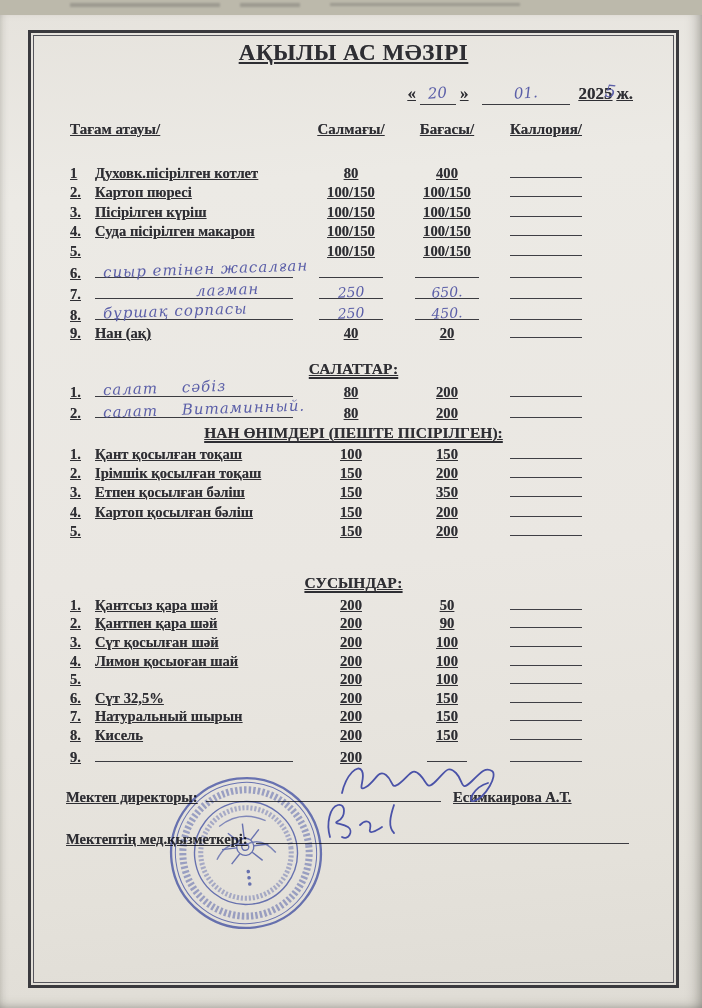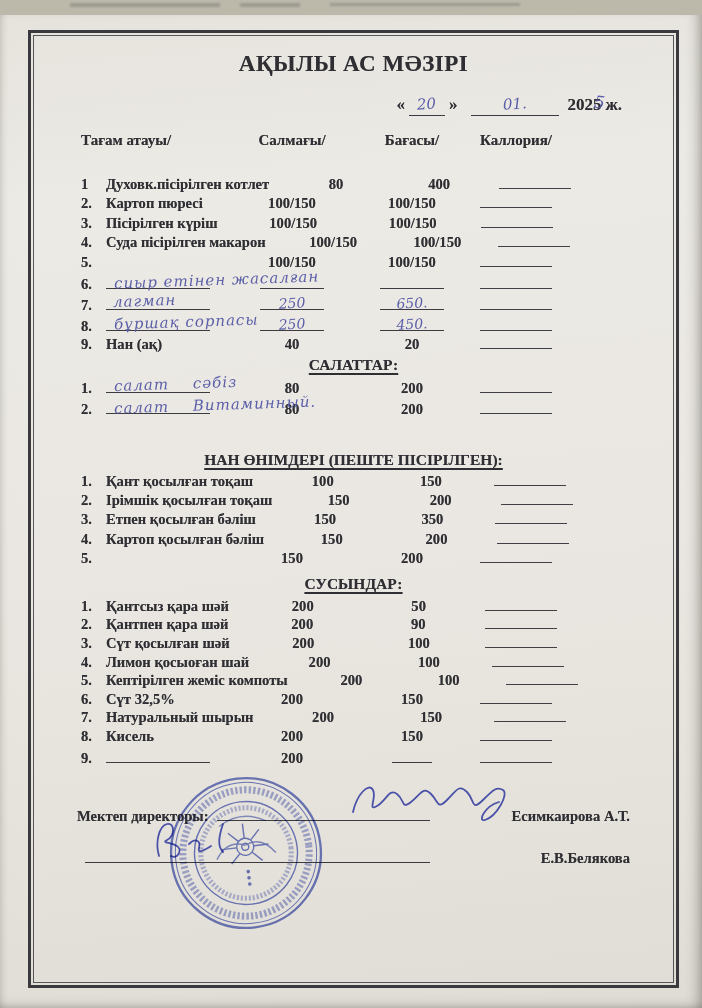--- a/index.html
+++ b/index.html
@@ -6,57 +6,57 @@
   body{background:#9a978f;font-family:"Liberation Serif",serif;}
   .photo{position:relative;width:702px;height:1008px;margin:0 auto;background:#c6c3bc;overflow:hidden;}
   .top-strip{position:absolute;left:0;top:0;width:702px;height:15px;background:#bcb9ab;}
   .strip-mark{position:absolute;top:3px;height:4px;background:#83817a;opacity:.55;filter:blur(1px);}
   .m1{left:70px;width:150px;} .m2{left:240px;width:60px;} .m3{left:330px;width:190px;height:3px;}
   .paper{position:absolute;left:0;top:13px;width:702px;height:995px;
     background:linear-gradient(175deg,#e6e3dd 0%,#eceae5 18%,#eae7e2 55%,#e4e1da 85%,#dfdcd5 100%);
     box-shadow:inset -10px 0 14px -8px rgba(70,68,60,.5), inset 6px 0 10px -7px rgba(70,68,60,.35), inset 0 -8px 12px -8px rgba(70,68,60,.35);}
   .frame{position:absolute;left:28px;top:17px;width:645px;height:952px;border:3px solid #3a3a3e;}
   .frame::after{content:'';position:absolute;inset:2px;border:1px solid #55555c;pointer-events:none;}
-  .content{position:absolute;inset:0;padding:12px;color:#2e2e33;text-shadow:0 0 .5px rgba(46,46,51,.55);}
+  .content{position:absolute;inset:0;padding:1px;color:#2e2e33;text-shadow:0 0 .5px rgba(46,46,51,.55);text-decoration:underline;}
   .title{margin-top:6px;text-align:center;font-size:23px;font-weight:bold;letter-spacing:.5px;}
   
   .date-line{margin-top:18px;padding-right:42px;display:flex;justify-content:flex-end;align-items:baseline;font-size:17px;font-weight:bold;}
   .date-slot{display:inline-block;border-bottom:1.6px solid #3b3b40;text-align:center;position:relative;}
   .slot-day{width:36px;margin:0 4px;} .slot-month{width:88px;margin:0 8px 0 14px;}
   .ink{color:#5b5fa8;font-family:"DejaVu Serif",serif;font-style:italic;font-weight:500;text-shadow:none;}
   .date-slot .ink{display:inline-block;font-size:15px;transform:rotate(-4deg) translateY(-1px);}
   .year-wrap{position:relative;display:inline-block;margin-right:4px;}
   .year-over{position:absolute;right:-3px;top:-3px;font-size:17px;transform:rotate(6deg);}
   
-  .row{display:flex;align-items:baseline;padding-right:74px;font-weight:bold;font-size:14.6px;gap:24px;}
+  .row{display:flex;align-items:baseline;padding-right:74px;font-weight:bold;font-size:14.6px;}
   .c-name{flex:1;padding-left:38px;display:flex;align-items:baseline;white-space:nowrap;overflow:visible;}
   .num{display:inline-block;min-width:25px;}
   .c-weight{width:104px;text-align:center;} .c-price{width:88px;text-align:center;}
-  .c-cal{width:110px;text-align:left;}
+  .c-cal{width:110px;text-align:center;}
   .cal-line{display:inline-block;width:72px;border-bottom:1.9px solid #3f3f45;height:11px;}
   .cols-header{margin-top:16px;height:22px;font-size:15px;}
   .cols-header .c-weight,.cols-header .c-price,.cols-header .c-cal{font-size:15px;}
   .list .row{height:19.4px;}
   .main-list{margin-top:22px;}
   
   .hand-row{height:21px;}
   .hand-line{flex:1;border-bottom:1.7px solid #3b3b40;position:relative;height:15px;margin-right:6px;}
   .hand-line .ink{position:absolute;bottom:-1px;left:8px;font-size:15px;white-space:nowrap;letter-spacing:1px;transform:rotate(-2deg);}
   .hand-line .ink.at-right{left:auto;right:34px;}
   .blank-num{display:inline-block;min-width:64px;border-bottom:1.7px solid #3b3b40;height:13px;position:relative;}
   .blank-num .ink{position:absolute;bottom:-2px;left:0;right:0;font-size:14px;text-align:center;transform:rotate(-3deg);}
   .ink-wide{word-spacing:18px;}
   
   .sec-head{text-align:center;font-size:15.5px;font-weight:bold;text-decoration:underline;text-underline-offset:3px;text-decoration-thickness:1.5px;}
-  .h-salads{} .h-bread{margin-top:31px;} .h-drinks{margin-top:6px;}
+  .h-salads{margin-top:15px;} .h-bread{} .h-drinks{margin-top:32px;}
   .salad-list{margin-top:3px;} .salad-list .row{height:21.5px;}
   .bread-list{margin-top:4px;} .bread-list .row{height:19.2px;}
   .drink-list{margin-top:5px;} .drink-list .row{height:18.6px;}
   
-  .sig-block{margin-top:38px;padding:0 34px 0 34px;text-align:right;}
+  .sig-block{margin-top:20px;padding:0 34px 0 34px;}
   .sig-row{display:flex;align-items:baseline;height:26px;margin-bottom:16px;font-size:14.6px;font-weight:bold;}
   .sig-label{white-space:nowrap;}
   .sig-line{flex:1;border-bottom:1.6px solid #3b3b40;margin:0 12px 0 8px;height:14px;position:relative;}
   .sig-name{width:188px;white-space:nowrap;}
   .sig-svg{position:absolute;overflow:visible;pointer-events:none;}
   
   .stamp{position:absolute;left:168px;top:762px;width:156px;height:156px;mix-blend-mode:multiply;opacity:.88;transform:rotate(-7deg);}
 </style>
 </head>
 <body>
@@ -299,21 +299,20 @@
                 <span>Лимон қосыоған шай</span>
               </div>
               <div class="c-weight">200</div>
               <div class="c-price">100</div>
               <div class="c-cal"><span class="cal-line"></span></div>
             </div>
 
             <div class="row">
               <div class="c-name">
                 <span class="num">5.</span>
-                <span>Кептірілген жеміс компоты</span>
               </div>
               <div class="c-weight">200</div>
               <div class="c-price">100</div>
               <div class="c-cal"><span class="cal-line"></span></div>
             </div>
 
             <div class="row">
               <div class="c-name">
                 <span class="num">6.</span>
                 <span>Сүт 32,5%</span>
@@ -357,26 +356,26 @@
           <div class="sig-row">
             <span class="sig-label">Мектеп директоры:</span>
             <span class="sig-line">
               <svg class="sig-svg" style="left:130px;top:-30px" width="170" height="46" viewBox="0 0 170 46">
                 <path d="M6,36 C10,18 22,6 26,14 C30,22 20,36 30,30 C40,24 42,12 50,18 C58,24 54,34 64,26 C74,18 76,10 84,18 C92,26 90,34 100,24 C110,14 112,8 120,16 C128,24 124,36 136,24 C146,14 150,10 156,14 C162,18 150,40 138,44 C130,46 138,30 152,26" fill="none" stroke="#4a52a8" stroke-width="1.8" stroke-linecap="round"></path>
               </svg>
             </span>
             <span class="sig-name">Есимкаирова А.Т.</span>
           </div>
           <div class="sig-row">
+            <span class="sig-label">Мектептің мед.қызметкері:</span>
             <span class="sig-line">
               <svg class="sig-svg" style="left:60px;top:-32px" width="110" height="50" viewBox="0 0 110 50">
                 <path d="M14,40 C10,26 14,10 22,8 C30,6 30,20 22,24 C16,27 26,26 32,30 C38,34 32,44 26,40 M44,28 C50,22 56,24 54,32 C52,38 60,34 66,30 M78,8 C74,20 72,30 78,36" fill="none" stroke="#4a52a8" stroke-width="1.8" stroke-linecap="round"></path>
               </svg>
             </span>
-            <span class="sig-name">Е.В.Белякова</span>
           </div>
         </div>
 
       </div>
     </div>
 
     <svg class="stamp" viewBox="0 0 200 200">
       <g stroke="#5f6ec5" fill="none">
         <circle cx="100" cy="100" r="96" stroke-width="3"></circle>
         <circle cx="100" cy="100" r="90.5" stroke-width="1.3"></circle>

